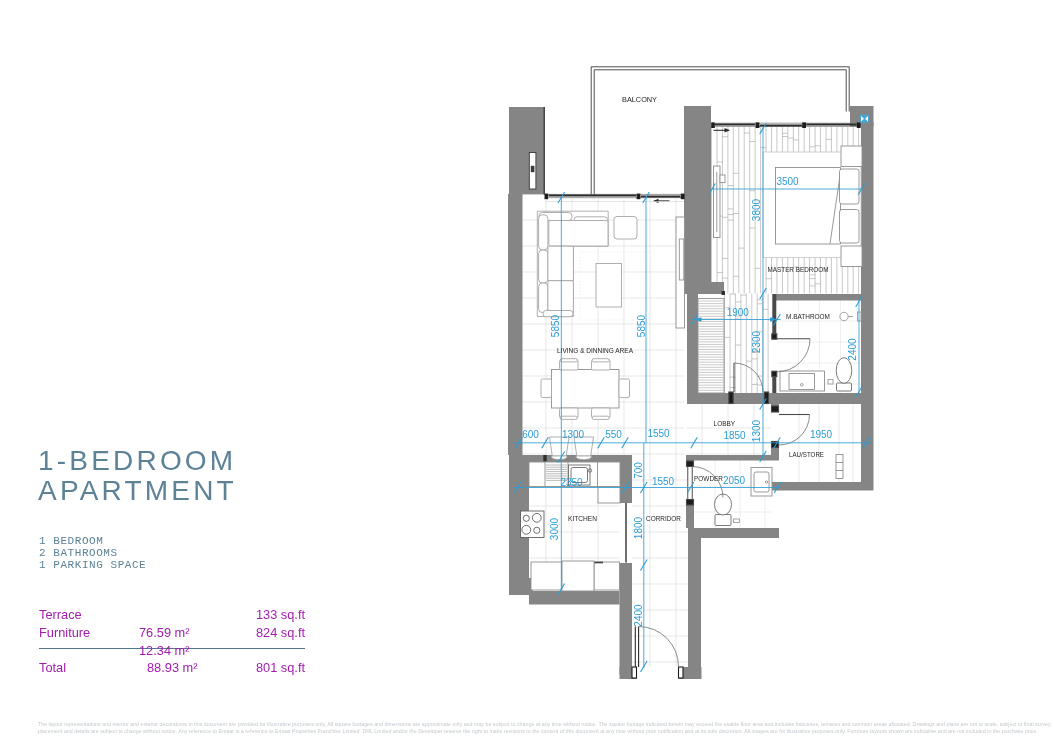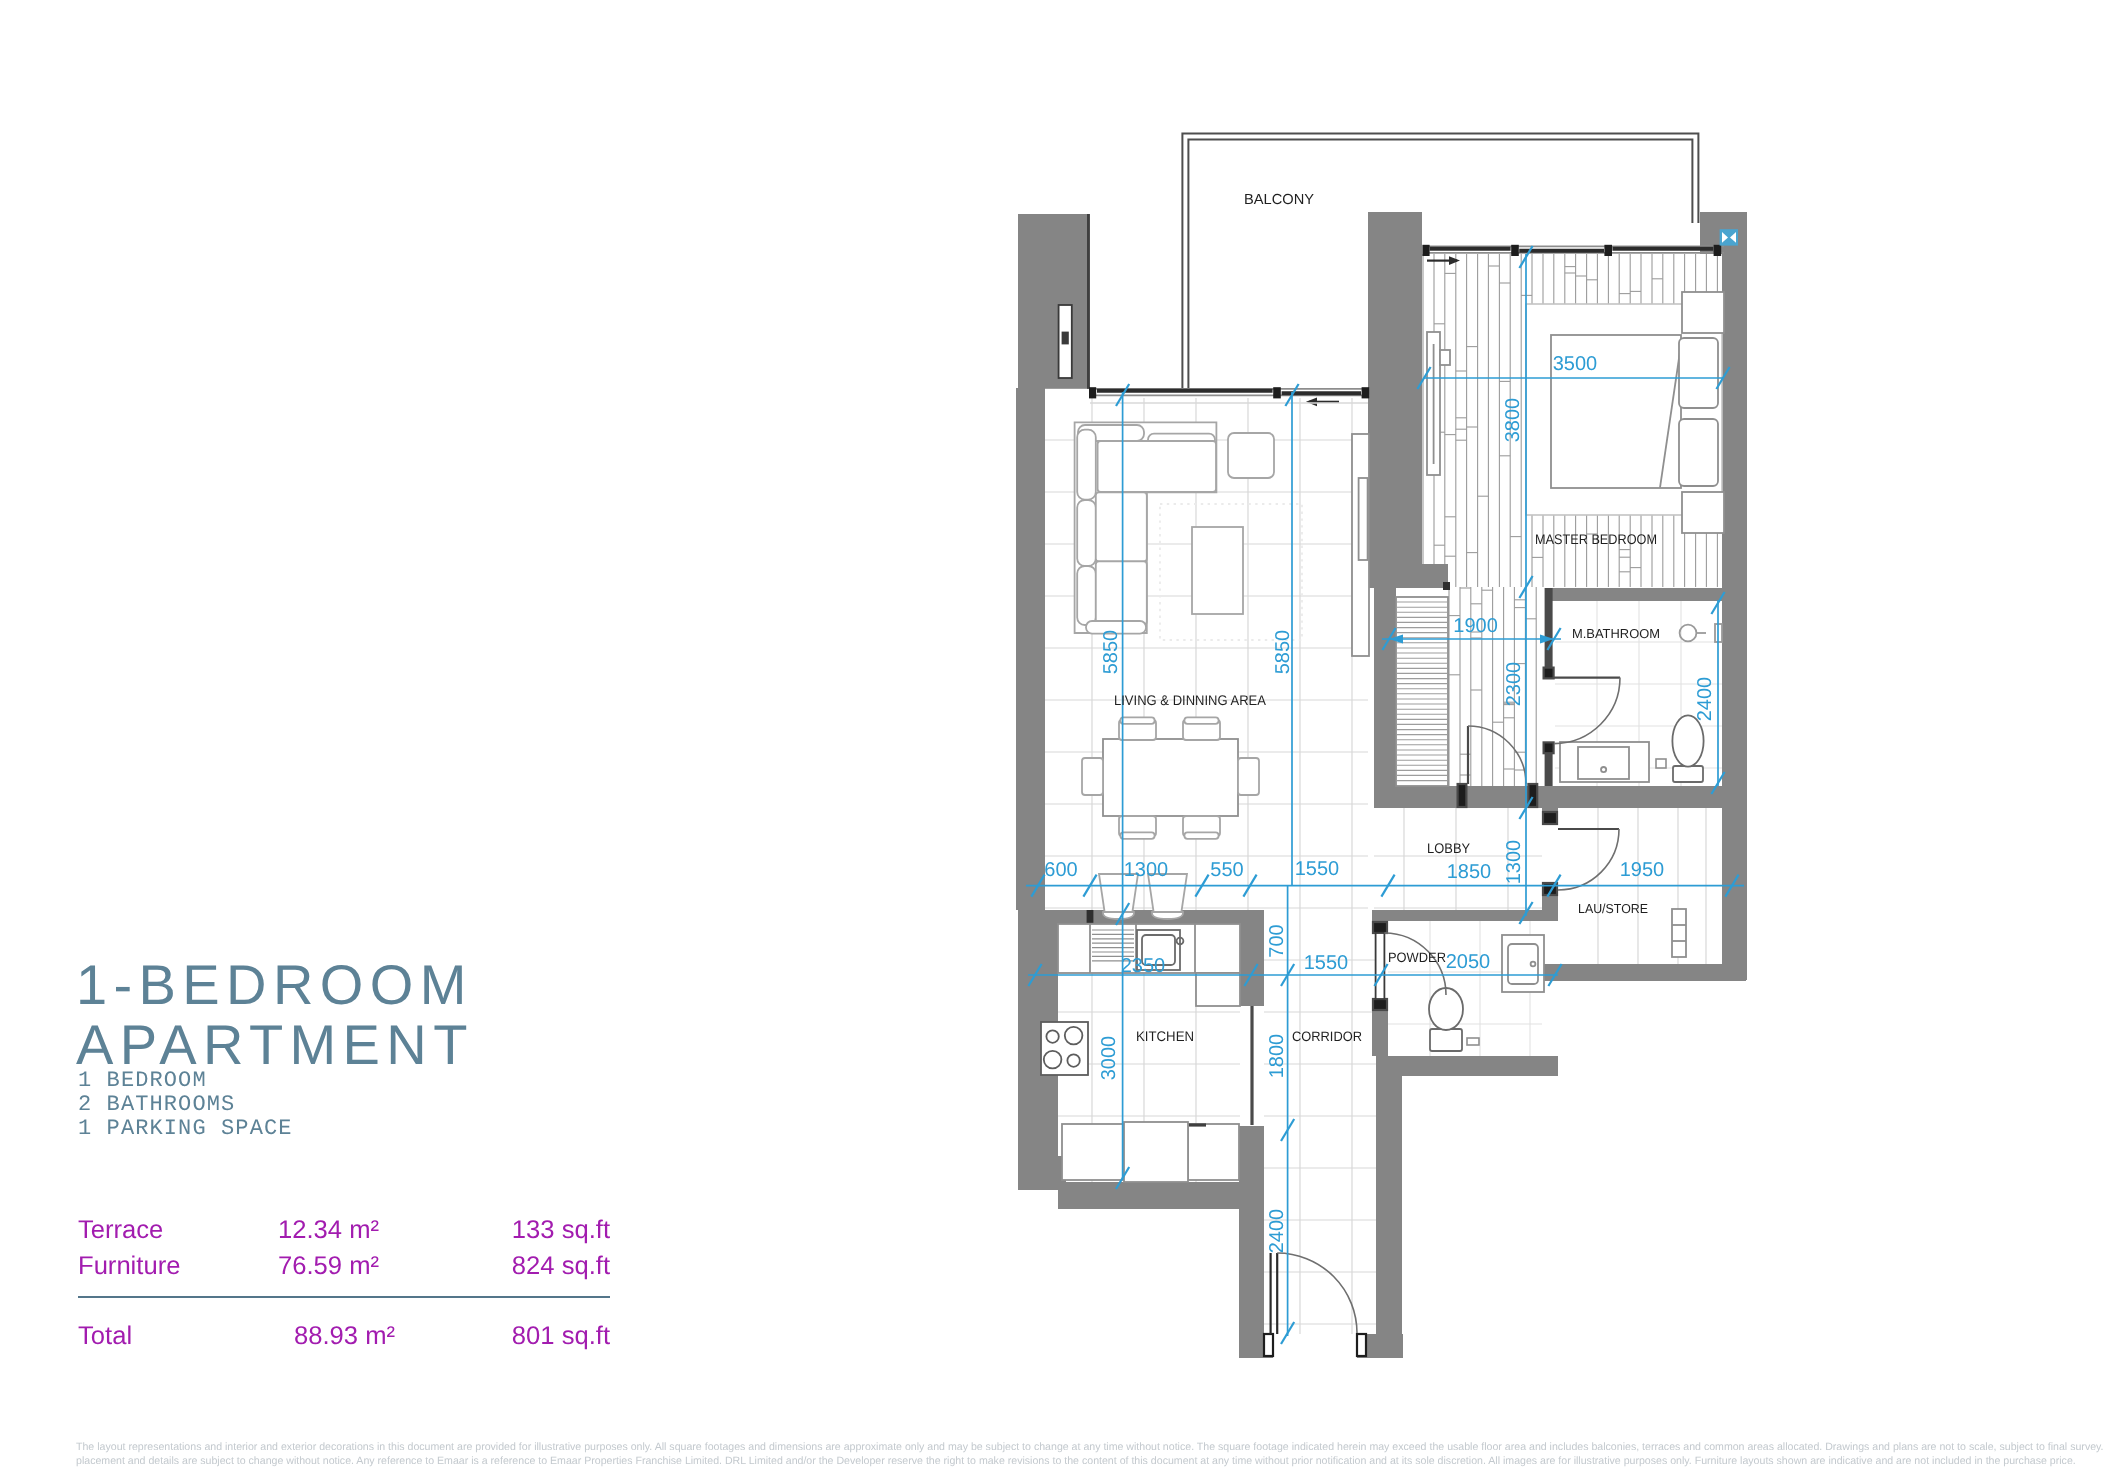--- a/index.html
+++ b/index.html
@@ -600,23 +600,23 @@
 
 <text x="806.5" y="456.5" font-size="6.5" fill="#1f1f1f" text-anchor="middle" font-family="Liberation Sans, sans-serif" textLength="35" lengthAdjust="spacingAndGlyphs">LAU/STORE</text>
 
 <text x="582.5" y="520.6" font-size="7.0" fill="#1f1f1f" text-anchor="middle" font-family="Liberation Sans, sans-serif" textLength="29" lengthAdjust="spacingAndGlyphs">KITCHEN</text>
 
 <text x="663.5" y="520.6" font-size="6.8" fill="#1f1f1f" text-anchor="middle" font-family="Liberation Sans, sans-serif" textLength="35" lengthAdjust="spacingAndGlyphs">CORRIDOR</text>
 
 <text x="708.5" y="481.0" font-size="6.8" fill="#1f1f1f" text-anchor="middle" font-family="Liberation Sans, sans-serif" textLength="29" lengthAdjust="spacingAndGlyphs">POWDER</text>
 </svg>
 
-<div class="panel" style="left:38px;top:478px;font-size:28px;letter-spacing:3.2px;line-height:30px;color:#5d8296;">1-BEDROOM<br>APARTMENT</div>
+<div class="panel" style="left:38px;top:446px;font-size:28px;letter-spacing:3.2px;line-height:30px;color:#5d8296;">1-BEDROOM<br>APARTMENT</div>
 
 <div class="panel" style="left:39px;top:534.5px;font-size:11px;letter-spacing:0.55px;line-height:12.3px;color:#5d8296;font-family:Liberation Mono, monospace;">1 BEDROOM<br>2 BATHROOMS<br>1 PARKING SPACE</div>
 
 <div class="panel" style="left:39px;top:606px;width:266px;font-size:12.8px;line-height:17.5px;color:#a21caf;">
-    <div style="position:relative;height:17.5px;"><span>Terrace</span><span style="position:absolute;left:100px;">12.34 m²</span><span style="position:absolute;right:0;">133 sq.ft</span></div>
+    <div style="position:relative;height:17.5px;"><span>Terrace</span><span style="position:absolute;left:100px;margin-top:36px;">12.34 m²</span><span style="position:absolute;right:0;">133 sq.ft</span></div>
     <div style="position:relative;height:17.5px;"><span>Furniture</span><span style="position:absolute;left:100px;text-align:center;">76.59 m²</span><span style="position:absolute;right:0;">824 sq.ft</span></div>
     <div style="border-top:1.3px solid #54768a;margin-top:6.5px;"></div>
     <div style="position:relative;height:17.5px;margin-top:10px;"><span>Total</span><span style="position:absolute;left:108px;">88.93 m²</span><span style="position:absolute;right:0;">801 sq.ft</span></div>
   </div>
 
 <div class="panel" style="left:38px;top:721px;font-size:5.3px;line-height:6.5px;color:#c3c9ce;white-space:nowrap;"><span>The layout representations and interior and exterior decorations in this document are provided for illustrative purposes only. All square footages and dimensions are approximate only and may be subject to change at any time without notice. The square footage indicated herein may exceed the usable floor area and includes balconies, terraces and common areas allocated. Drawings and plans are not to scale, subject to final survey.</span><br><span>placement and details are subject to change without notice. Any reference to Emaar is a reference to Emaar Properties Franchise Limited. DRL Limited and/or the Developer reserve the right to make revisions to the content of this document at any time without prior notification and at its sole discretion. All images are for illustrative purposes only. Furniture layouts shown are indicative and are not included in the purchase price.</span></div>
 </body></html>

